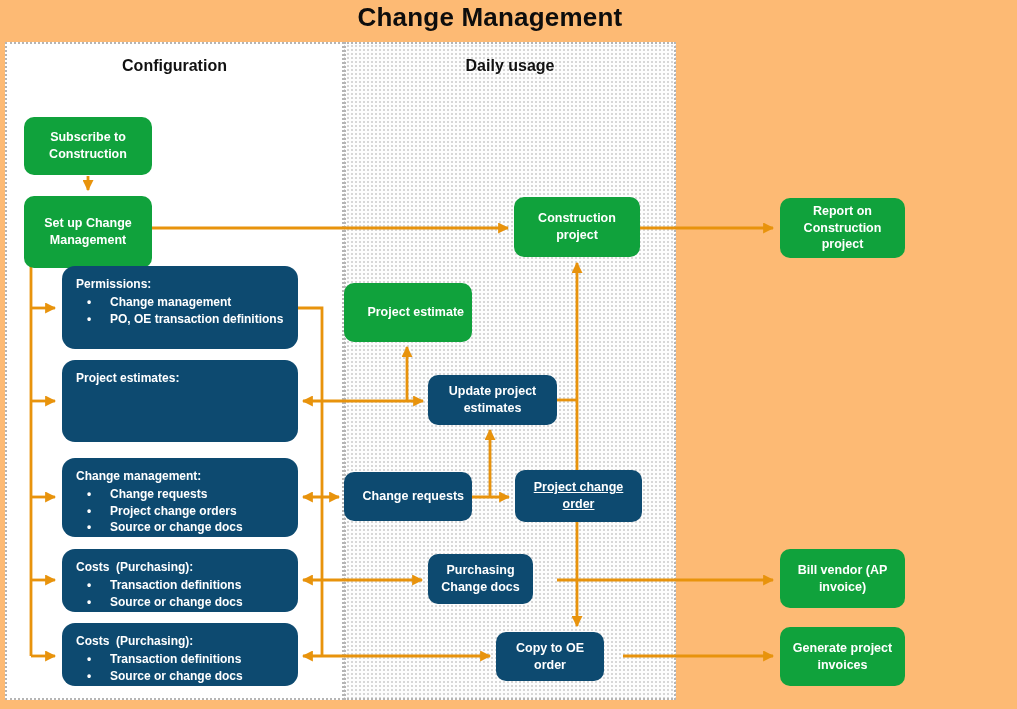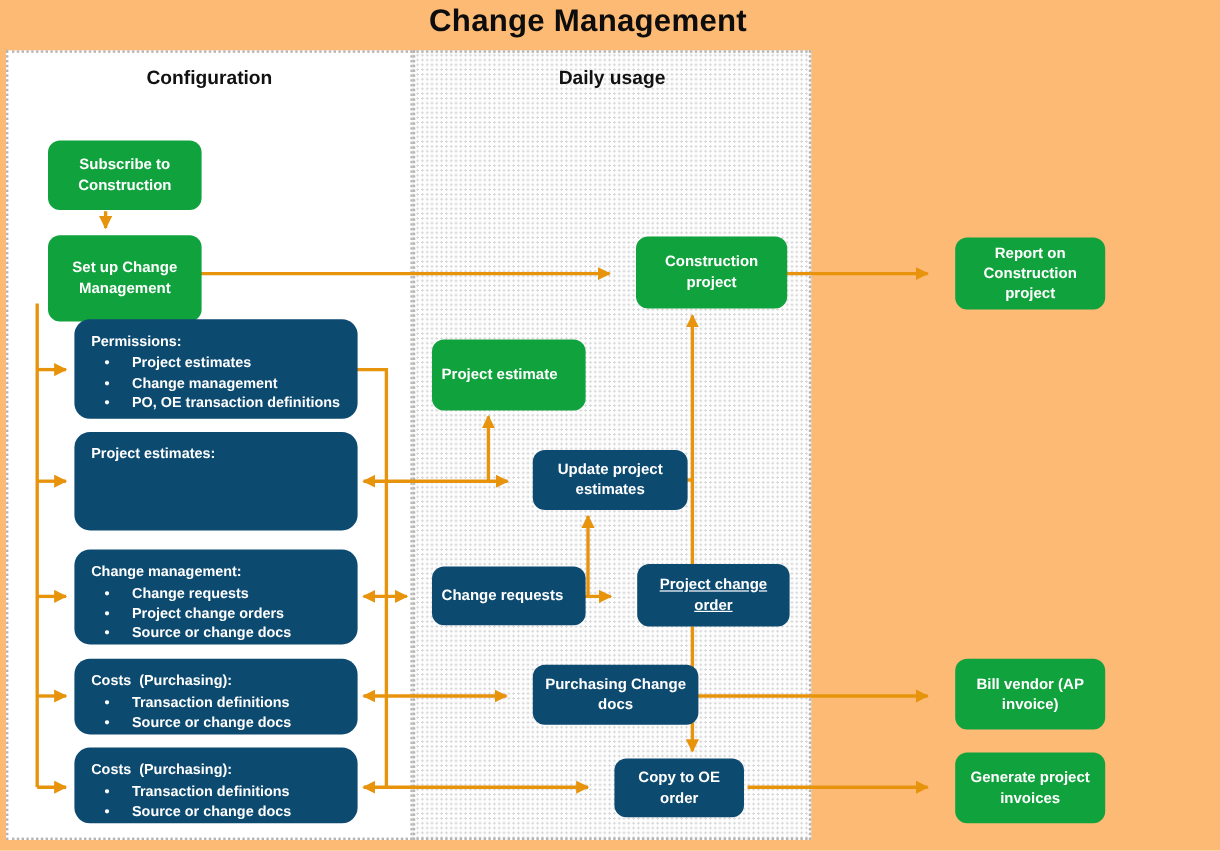--- a/index.html
+++ b/index.html
@@ -9,22 +9,22 @@
     font-size:26px;font-weight:bold;color:#0d0d0d;letter-spacing:.2px;}
   .col{position:absolute;top:42px;height:658px;border:2px dotted #b5b5b5;box-sizing:border-box;}
   .col.pattern{background-image:radial-gradient(circle,#d7d7d7 1px,transparent 1.05px);
     background-size:4px 4px;background-color:#fdfdfd;}
   .col-configuration{left:5px;width:339px;background:#ffffff;}
   .col-daily{left:344px;width:332px;}
   .col-reporting{left:676px;width:336px;}
   .col-header{width:100%;text-align:center;margin-top:13px;font-size:16px;font-weight:bold;color:#111;}
   svg.arrows{position:absolute;left:0;top:0;z-index:2;}
   .node{position:absolute;z-index:3;box-sizing:border-box;color:#ffffff;}
-  .node.simple{display:flex;align-items:center;justify-content:flex-start;text-align:center;
-    font-size:12.5px;font-weight:600;line-height:1.35;padding:4px 8px;margin-left:16px;}
+  .node.simple{display:flex;align-items:center;justify-content:flex-end;text-align:center;
+    font-size:12.5px;font-weight:600;line-height:1.35;padding:4px 8px;}
   .green{background:#10A23C;border-radius:10px;}
   .blue{background:#0D4A70;border-radius:10px;}
   .node.list{border-radius:13px;padding:10px 12px 8px 14px;font-size:12px;line-height:1.4;}
   .node.list .bh{font-weight:600;white-space:pre-wrap;margin-bottom:1px;}
   .node.list ul{margin:0;padding:0;list-style:none;}
   .node.list li{padding-left:34px;position:relative;font-weight:600;}
   .node.list li::before{content:"•";position:absolute;left:11px;top:0;}
 </style>
 </head>
 <body>
@@ -81,21 +81,20 @@
   <div class="node simple green" style="left:24px;top:117px;width:128px;height:58px;">
     <span>Subscribe to Construction</span>
   </div>
   <div class="node simple green" style="left:24px;top:196px;width:128px;height:72px;">
     <span>Set up Change Management</span>
   </div>
 
   <div class="node blue list" style="left:62px;top:266px;width:236px;height:83px;">
     <div class="bh">Permissions:</div>
     <ul>
-      <li>Project estimates</li>
       <li>Change management</li>
       <li>PO, OE transaction definitions</li>
     </ul>
   </div>
 
   <div class="node blue list" style="left:62px;top:360px;width:236px;height:82px;">
     <div class="bh">Project estimates:</div>
   </div>
 
   <div class="node blue list" style="left:62px;top:458px;width:236px;height:79px;">
@@ -131,21 +130,21 @@
   </div>
   <div class="node simple blue" style="left:428px;top:375px;width:129px;height:50px;">
     <span>Update project estimates</span>
   </div>
   <div class="node simple blue" style="left:344px;top:472px;width:128px;height:49px;">
     <span>Change requests</span>
   </div>
   <div class="node simple blue" style="left:515px;top:470px;width:127px;height:52px;text-decoration:underline;">
     <span>Project change order</span>
   </div>
-  <div class="node simple blue" style="left:428px;top:554px;width:138px;height:50px;">
+  <div class="node simple blue" style="left:428px;top:554px;width:105px;height:50px;">
     <span>Purchasing Change docs</span>
   </div>
   <div class="node simple blue" style="left:496px;top:632px;width:108px;height:49px;">
     <span>Copy to OE order</span>
   </div>
 
   <div class="node simple green" style="left:780px;top:198px;width:125px;height:60px;">
     <span>Report on Construction project</span>
   </div>
   <div class="node simple green" style="left:780px;top:549px;width:125px;height:59px;">

